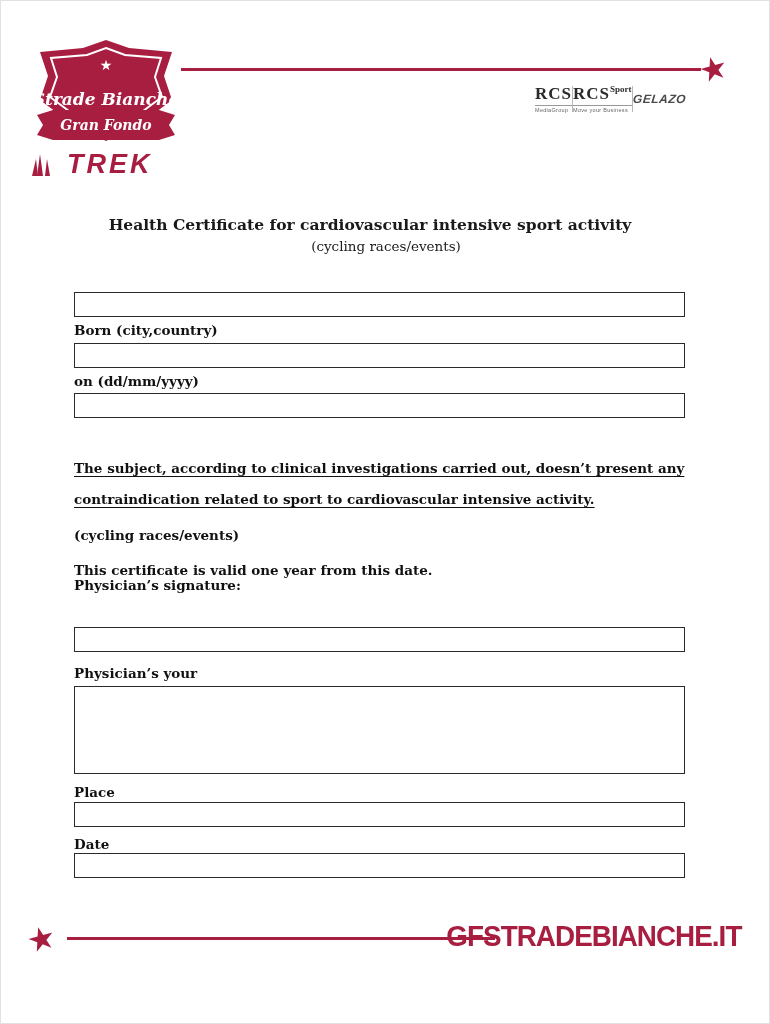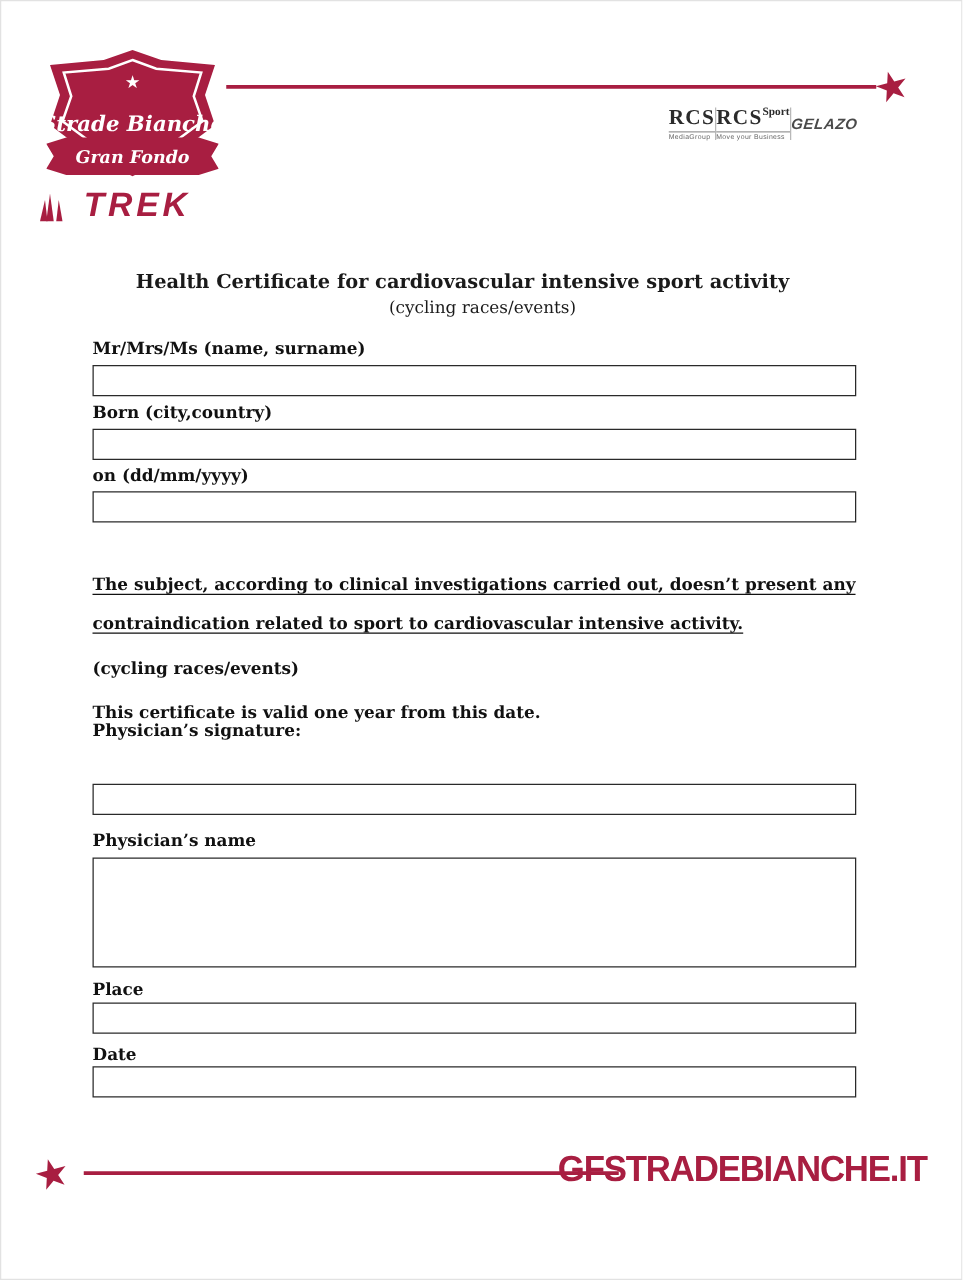--- a/index.html
+++ b/index.html
@@ -7,21 +7,21 @@
   body { font-family:"DejaVu Serif", serif; color:#1a1a1a; }
   .page {
     position:relative; width:770px; height:1024px; margin:0 auto;
     background:#fff; border:1px solid #e2e2e2; overflow:hidden;
   }
   .abs { position:absolute; }
 
   
   .badge-wrap { left:30px; top:36px; width:150px; height:106px; }
   .ribbon-wrap { left:36px; top:108px; width:138px; height:32px; }
-  .trek-wrap { left:30px; top:150px; display:flex; align-items:flex-end; gap:6px; }
+  .trek-wrap { left:30px; top:150px; display:flex; align-items:flex-start; gap:6px; }
   .trek-text {
     font-family:"Liberation Sans", sans-serif; font-weight:bold; font-style:italic;
     font-size:27px; letter-spacing:3px; color:#A81E41; line-height:1;
   }
   .header-rule { left:180px; top:67px; width:520px; height:2.5px; background:#A81E41; }
   .corner-star {
     color:#A81E41; font-size:32px; line-height:1;
     transform:rotate(-15deg); font-family:"DejaVu Sans", sans-serif;
   }
   .star-tr { left:698px; top:52px; }
@@ -116,38 +116,37 @@
     </div>
     <div class="vsep"></div>
     <div class="partner">
       <div class="gelazo-main">GELAZO</div>
     </div>
   </div>
 
   <div class="abs doc-title">Health Certificate for cardiovascular intensive sport activity</div>
   <div class="abs doc-subtitle">(cycling races/events)</div>
 
-  <div class="abs field-label" style="top:270px">Mr/Mrs/Ms (name, surname)</div>
   <div class="field-box" style="top:291px"></div>
 
   <div class="abs field-label" style="top:321px">Born (city,country)</div>
   <div class="field-box" style="top:342px"></div>
 
   <div class="abs field-label" style="top:372px">on (dd/mm/yyyy)</div>
   <div class="field-box" style="top:392px"></div>
 
   <div class="abs statement u" style="top:459px">The subject, according to clinical investigations carried out, doesn’t present any</div>
   <div class="abs statement u" style="top:490px">contraindication related to sport to cardiovascular intensive activity.</div>
   <div class="abs statement" style="top:526px">(cycling races/events)</div>
   <div class="abs statement" style="top:561px">This certificate is valid one year from this date.</div>
 
   <div class="abs field-label" style="top:576px">Physician’s signature:</div>
   <div class="field-box" style="top:626px"></div>
 
-  <div class="abs field-label" style="top:664px">Physician’s name</div>
+  <div class="abs field-label" style="top:664px">Physician’s your</div>
   <div class="field-box stamp-box" style="top:685px"></div>
 
   <div class="abs field-label" style="top:783px">Place</div>
   <div class="field-box" style="top:801px"></div>
 
   <div class="abs field-label" style="top:835px">Date</div>
   <div class="field-box" style="top:852px"></div>
 
   <div class="abs corner-star star-bl">★</div>
   <div class="abs footer-rule"></div>

